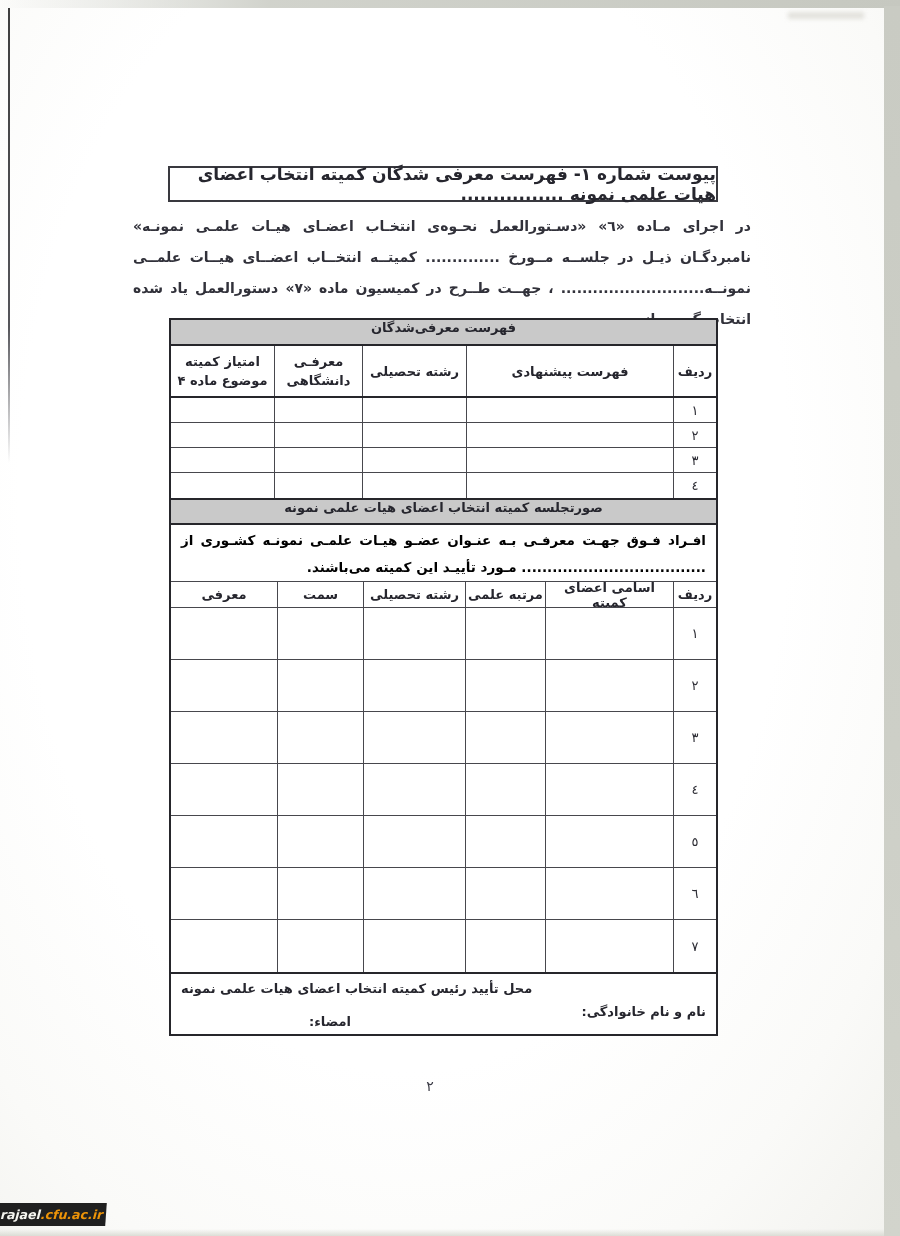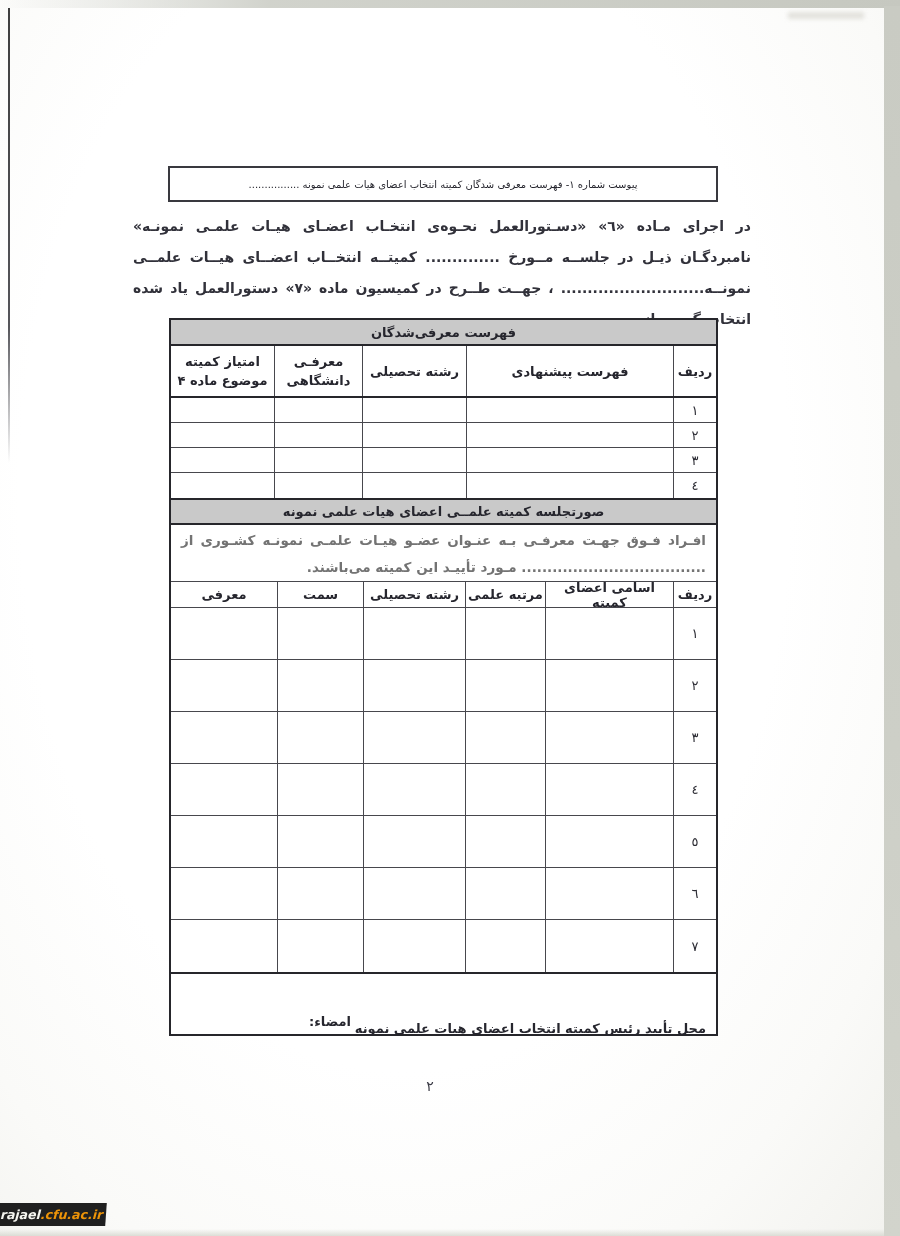--- a/index.html
+++ b/index.html
@@ -44,42 +44,42 @@
     position:absolute; left:788px; top:12px; width:76px; height:7px;
     background:#dddcd6; filter:blur(2px); opacity:.8;
   }
 
   
   .title-box{
     position:absolute; left:168px; top:166px; width:550px; height:36px;
     border:2px solid #39393f;
     display:flex; align-items:center; justify-content:center;
     direction:rtl;
-    font-size:10px; font-weight:normal; letter-spacing:0;
+    font-size:17px; font-weight:bold; letter-spacing:0;
   }
 
   
   .intro{
     position:absolute; left:133px; top:211px; width:618px; height:100px;
     direction:rtl;
     text-align:justify;
     font-size:14px; font-weight:bold; line-height:31px;
     color:#31313a;
   }
 
   
   .frame{
     position:absolute; left:169px; top:318px; width:549px;
     border:2px solid var(--heavy);
     background:#fff;
     direction:rtl;
   }
   .bar{
     height:26px; background:var(--graybar);
-    display:flex; align-items:center; justify-content:center;
+    display:flex; align-items:flex-start; justify-content:center;
     font-size:13px; font-weight:bold;
     border-bottom:2px solid var(--heavy);
   }
   .bar.mid{ height:27px; border-top:2px solid var(--heavy); }
 
   .grid{ display:grid; direction:rtl; }
   .g1{ grid-template-columns:43px 207px 104px 88px 1fr; }
   .g2{ grid-template-columns:43px 128px 80px 102px 86px 1fr; }
   .grid > div{
     border-left:1px solid var(--line);
@@ -96,35 +96,35 @@
   .row1{ height:25px; border-bottom:1px solid var(--line); }
   .row1:nth-of-type(6){ border-bottom:none; }
   .row2{ height:52px; border-bottom:1px solid var(--line); }
   .row2.last{ border-bottom:none; }
   .num{ font-size:13px; color:#2c2c34; }
 
   .note{
     height:56px; padding:2px 10px 0 10px;
     direction:rtl; text-align:justify;
     font-size:13.5px; font-weight:bold; line-height:27px;
-    color:#737373;
+    color:#000000;
     border-bottom:0;
   }
 
   .t2hdr-wrap{ border-top:1px solid var(--line); }
 
   .frame-footer{
     position:relative;
     height:62px;
     border-top:2px solid var(--heavy);
     padding:4px 10px 0 10px;
     direction:rtl;
     font-size:13px; font-weight:bold;
   }
-  .frame-footer .line1{ display:block; text-align:right; line-height:22px;margin-top:40px; }
+  .frame-footer .line1{ display:block; text-align:left; line-height:22px; }
   .frame-footer .name-label{ display:block; text-align:right; line-height:24px; }
   .frame-footer .sig-label{
     position:absolute; left:138px; top:28px;margin-top:12px;
   }
 
   .page-number{
     position:absolute; left:418px; top:1078px; width:24px;
     text-align:center; font-size:14px; color:#3a3a45;
   }
 
@@ -192,21 +192,21 @@
     </div>
     <div class="grid g1 row1">
       <div class="num">٤</div>
       <div></div>
       <div></div>
       <div></div>
       <div></div>
     </div>
 
     <div class="bar mid">
-      <span>صورتجلسه کمیته علمــی اعضای هیات علمی نمونه</span>
+      <span>صورتجلسه کمیته انتخاب اعضای هیات علمی نمونه</span>
     </div>
 
     <p class="note">افـراد فـوق جهـت معرفـی بـه عنـوان عضـو هیـات علمـی نمونـه کشـوری از .................................... مـورد تأییـد این کمیته می‌باشند.</p>
 
     <div class="t2hdr-wrap">
       <div class="grid g2 hdr h2">
         <div>ردیف</div>
         <div>اسامی اعضای کمیته</div>
         <div>مرتبه علمی</div>
         <div>رشته تحصیلی</div>
@@ -267,20 +267,21 @@
         <div></div>
         <div></div>
         <div></div>
         <div></div>
         <div></div>
       </div>
     </div>
 
     <div class="frame-footer">
       <span class="line1">محل تأیید رئیس کمیته انتخاب اعضای هیات علمی نمونه</span>
+      <span class="name-label">نام و نام خانوادگی:</span>
       <span class="sig-label">امضاء:</span>
     </div>
 
   </div>
 
   <div class="page-number">٢</div>
 
   <div class="watermark">
     <span class="wm-prefix">rajael</span>
       <span class="wm-suffix">.cfu.ac.ir</span>

